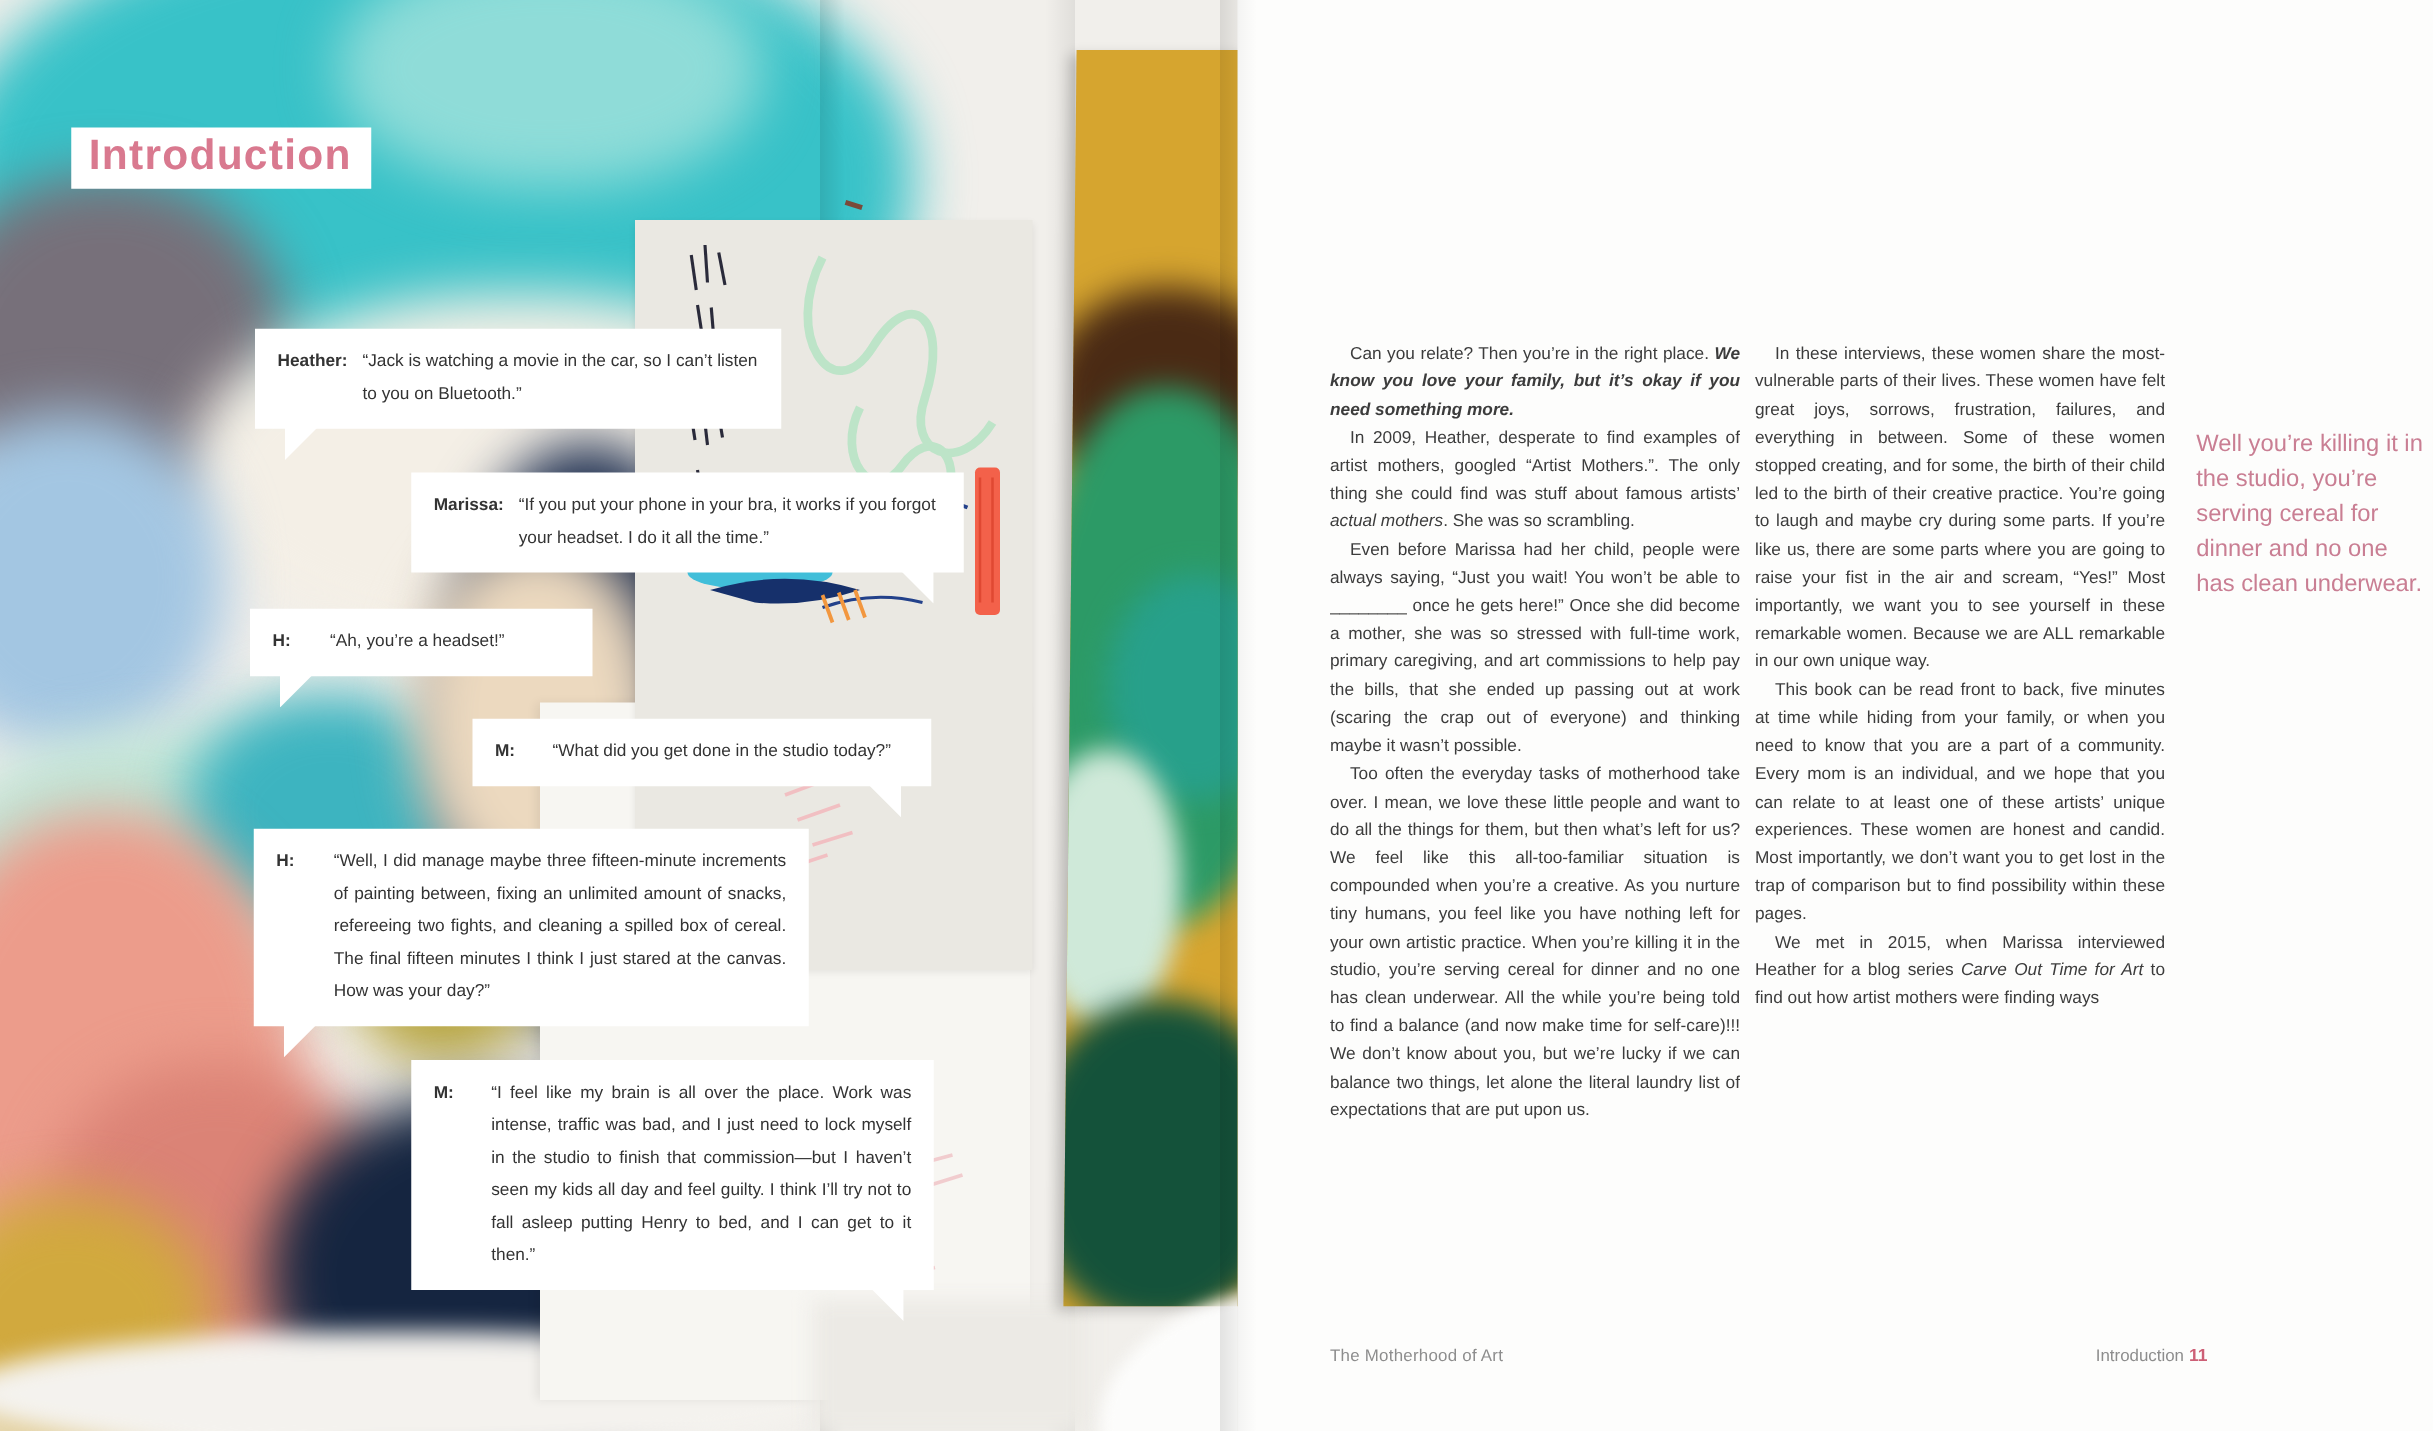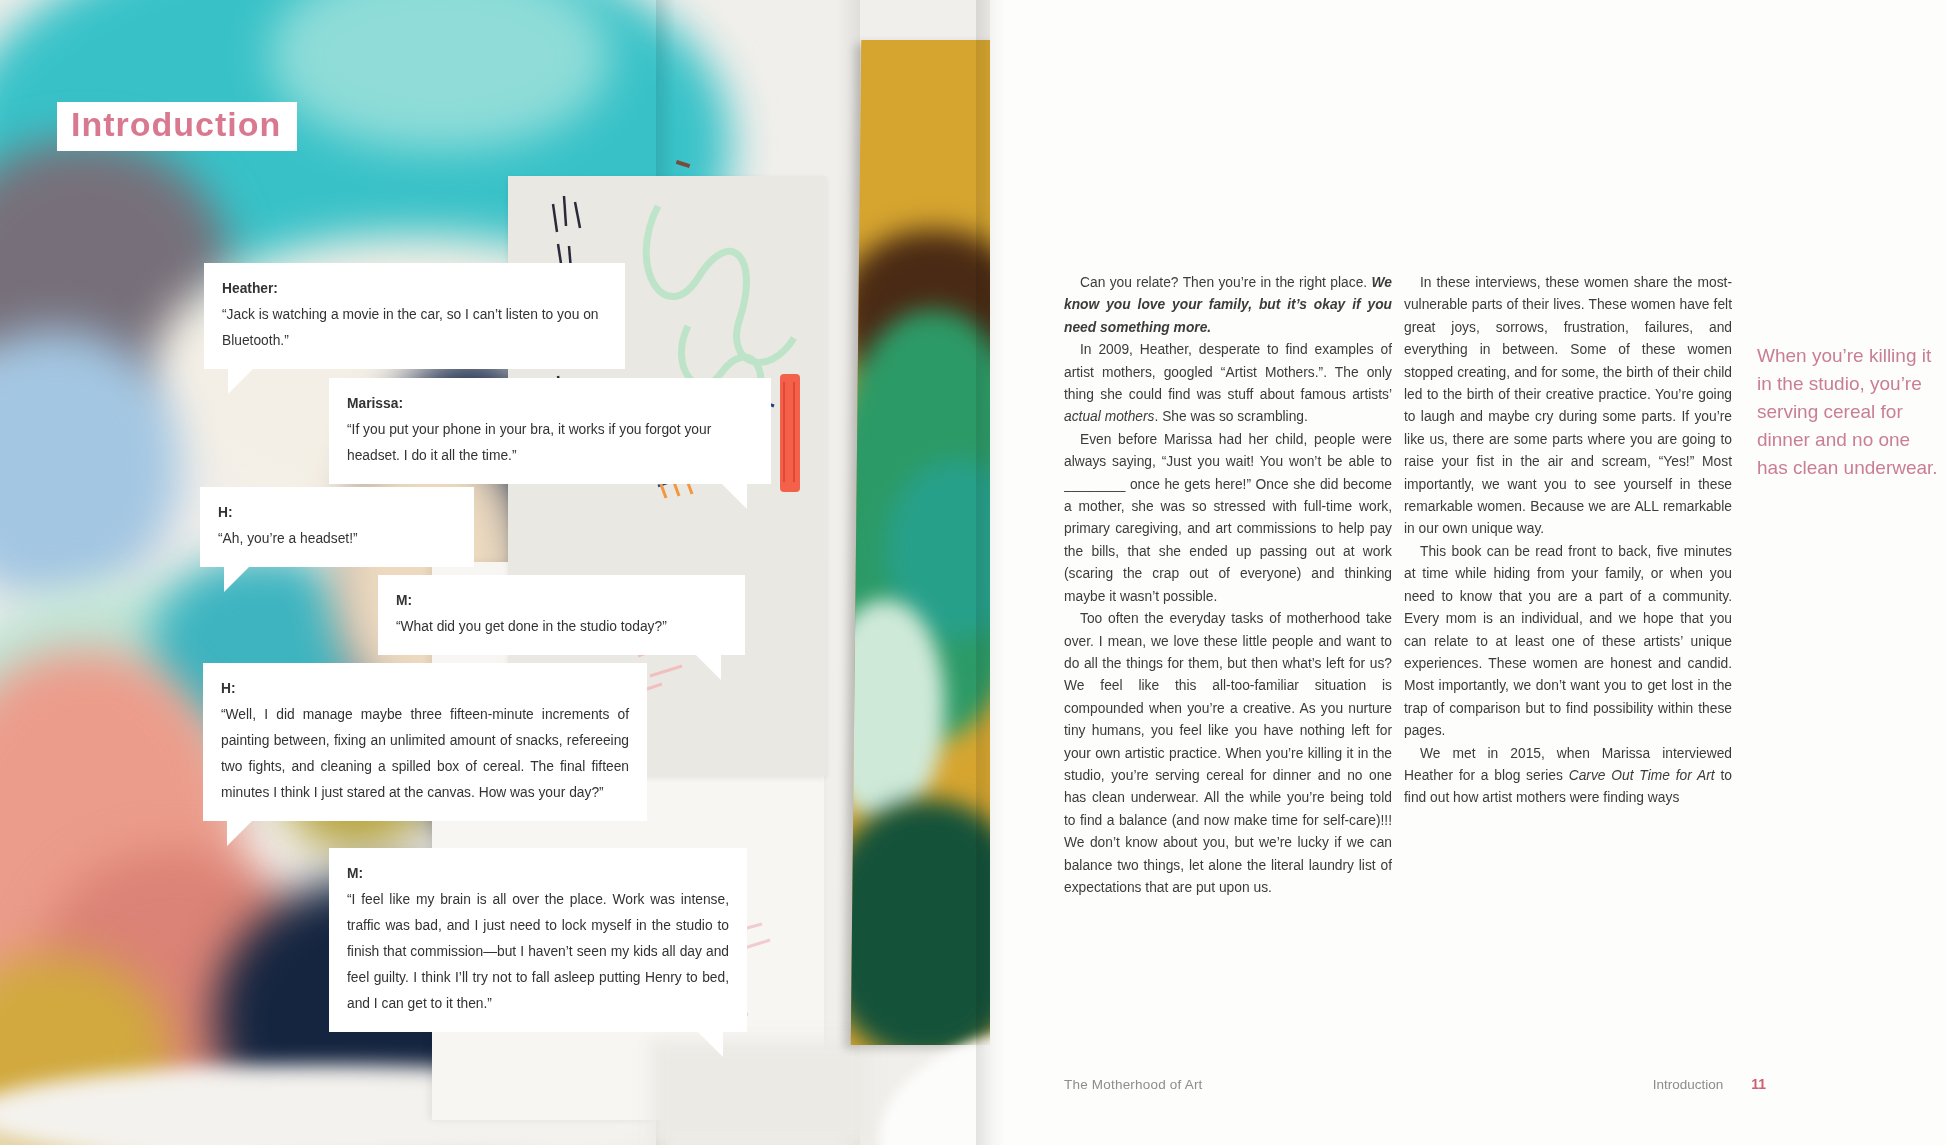--- a/index.html
+++ b/index.html
@@ -46,21 +46,21 @@
   .c5 { left:-30px; top:760px; width:210px; height:260px; background:#14523a; filter:blur(12px); }
   #cloth { position:absolute; left:880px; top:1025px; width:380px; height:230px; border-radius:50%;
     background:#fcfcfb; filter:blur(6px); }
 
   
   #intro-title { position:absolute; left:57px; top:102px; background:#ffffff; padding:3px 16px 7px 14px;
     font-size:34px; font-weight:700; letter-spacing:1px; color:var(--title_pink,#d9798f); }
 
   
   .bubble { position:absolute; background:#ffffff; display:flex; align-items:flex-start;
-    padding:13px 18px 15px 18px; font-size:13.8px; line-height:26px; color:#333333;flex-direction:column; }
+    padding:13px 18px 15px 18px; font-size:13.8px; line-height:26px; color:#333333; }
   .bubble .speaker { font-weight:700; flex:0 0 auto; min-width:46px; padding-right:12px; }
   .bubble .btext { flex:1 1 auto; }
   .bubble.just .btext { text-align:justify; }
   .tail { position:absolute; width:26px; height:26px; background:#ffffff; bottom:-25px; }
   .tail.left  { left:24px;  clip-path:polygon(0 0, 100% 0, 0 100%); }
   .tail.right { right:24px; clip-path:polygon(0 0, 100% 0, 100% 100%); }
   #bubble-1 { left:204px; top:263px; width:421px; }
   #bubble-2 { left:329px; top:378px; width:442px; }
   #bubble-3 { left:200px; top:487px; width:274px; }
   #bubble-4 { left:378px; top:575px; width:367px; }
@@ -81,21 +81,21 @@
   .run-bi { font-weight:700; font-style:italic; }
   .run-i { font-style:italic; }
 
   #pull-quote { position:absolute; left:1757px; top:342px; width:186px;
     color:var(--quote_pink,#c97e93); font-size:19px; line-height:28px; }
 
   #footer { position:absolute; left:1064px; top:1076px; width:702px; display:flex; align-items:baseline;
     font-size:13.5px; color:var(--footer_gray,#8d8d8d); }
   #footer .book { letter-spacing:0.2px; }
   #footer .chapter { margin-left:auto; }
-  #footer .pagenum { margin-left:28px; font-weight:700; color:var(--page_pink,#cd5f76); font-size:14px; }
+  #footer .pagenum { margin-left:4px; font-weight:700; color:var(--page_pink,#cd5f76); font-size:14px; }
 </style>
 </head>
 <body>
 
 <div id="spread">
 
   <div id="photo">
     <div class="blob p1"></div>
     <div class="blob p2"></div>
     <div class="blob p3"></div>
@@ -223,21 +223,21 @@
       <p class="indent"><span>In 2009, Heather, desperate to find examples of artist mothers, googled “Artist Mothers.”. The only thing she could find was stuff about famous artists’ </span><span class="run-i">actual mothers</span><span>. She was so scrambling.</span></p>
       <p class="indent"><span>Even before Marissa had her child, people were always saying, “Just you wait! You won’t be able to ________ once he gets here!” Once she did become a mother, she was so stressed with full-time work, primary caregiving, and art commissions to help pay the bills, that she ended up passing out at work (scaring the crap out of everyone) and thinking maybe it wasn’t possible.</span></p>
       <p class="indent"><span>Too often the everyday tasks of motherhood take over. I mean, we love these little people and want to do all the things for them, but then what’s left for us? We feel like this all-too-familiar situation is compounded when you’re a creative. As you nurture tiny humans, you feel like you have nothing left for your own artistic practice. When you’re killing it in the studio, you’re serving cereal for dinner and no one has clean underwear. All the while you’re being told to find a balance (and now make time for self-care)!!! We don’t know about you, but we’re lucky if we can balance two things, let alone the literal laundry list of expectations that are put upon us.</span></p>
     </div>
   <div class="col" id="col-2">
       <p class="indent"><span>In these interviews, these women share the most-vulnerable parts of their lives. These women have felt great joys, sorrows, frustration, failures, and everything in between. Some of these women stopped creating, and for some, the birth of their child led to the birth of their creative practice. You’re going to laugh and maybe cry during some parts. If you’re like us, there are some parts where you are going to raise your fist in the air and scream, “Yes!” Most importantly, we want you to see yourself in these remarkable women. Because we are ALL remarkable in our own unique way.</span></p>
       <p class="indent"><span>This book can be read front to back, five minutes at time while hiding from your family, or when you need to know that you are a part of a community. Every mom is an individual, and we hope that you can relate to at least one of these artists’ unique experiences. These women are honest and candid. Most importantly, we don’t want you to get lost in the trap of comparison but to find possibility within these pages.</span></p>
       <p class="indent"><span>We met in 2015, when Marissa interviewed Heather for a blog series </span><span class="run-i">Carve Out Time for Art</span><span> to find out how artist mothers were finding ways</span></p>
     </div>
 
-  <div id="pull-quote">When you’re killing it in the studio, you’re serving cereal for dinner and no one has clean underwear.</div>
+  <div id="pull-quote">Well you’re killing it in the studio, you’re serving cereal for dinner and no one has clean underwear.</div>
 
   <div id="footer">
     <span class="book">The Motherhood of Art</span>
     <span class="chapter">Introduction</span>
     <span class="pagenum">11</span>
   </div>
 
 </div>
 
 </body></html>

